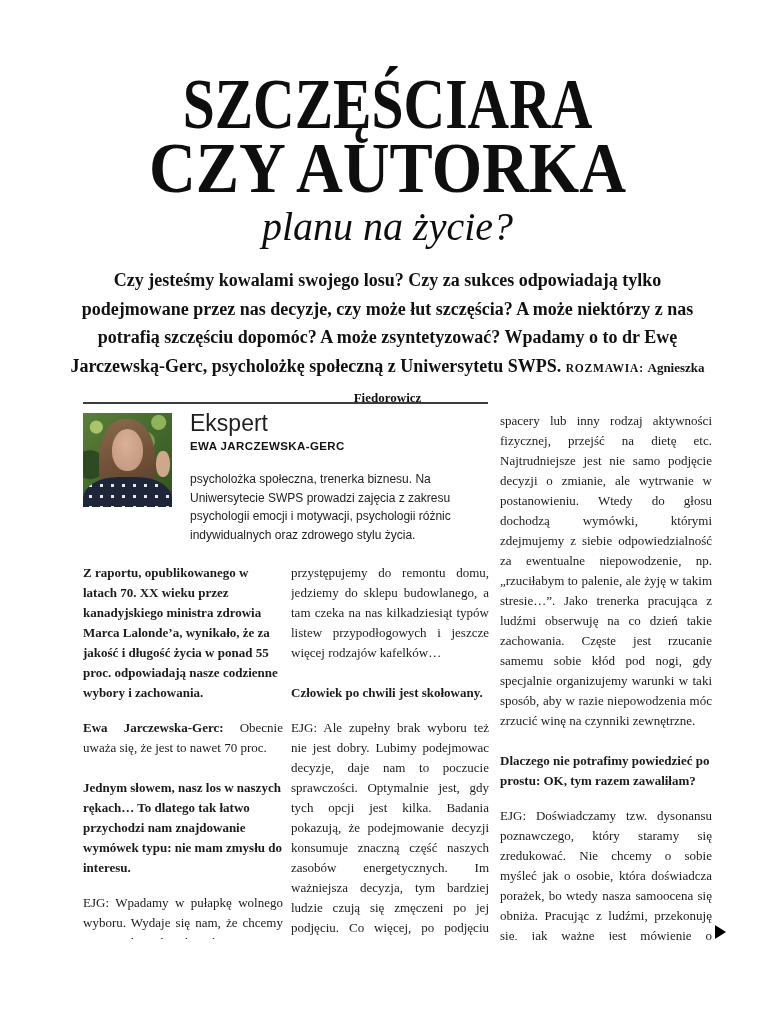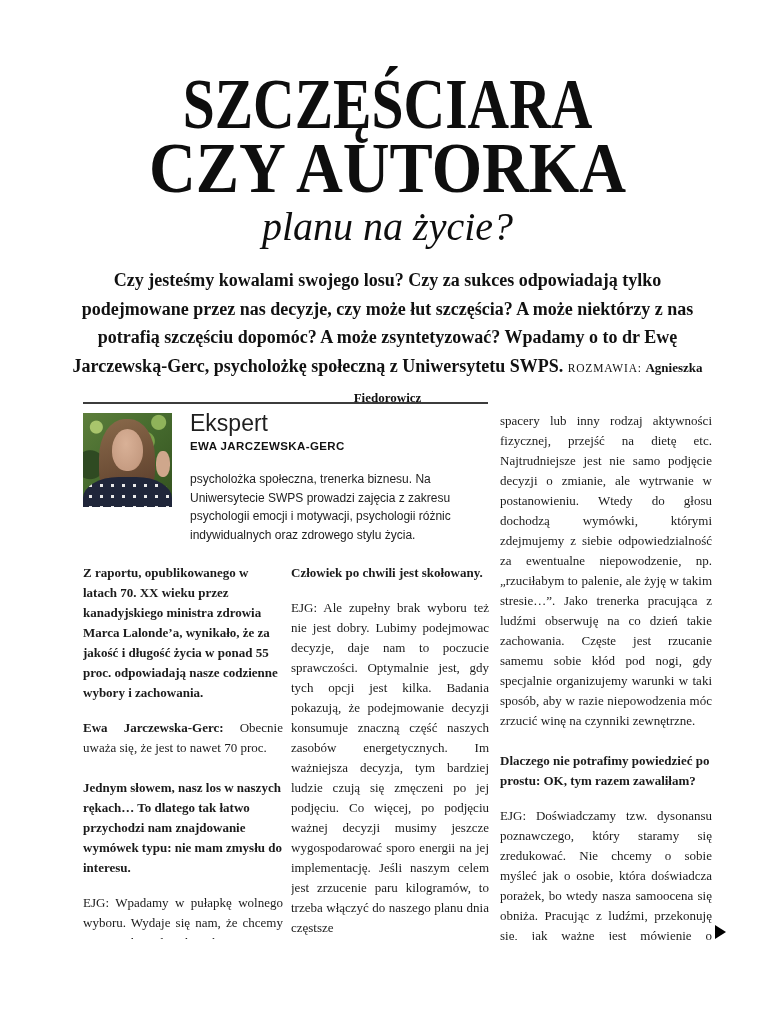--- a/index.html
+++ b/index.html
@@ -22,21 +22,21 @@
     display:block; font-family:"Liberation Serif", serif; font-style:italic;
     font-size:40px; line-height:58px; color:#0e0e0e; margin-top:-2px;
   }
 
   
   .intro {
     position:absolute; left:64px; top:266px; width:647px; text-align:center;
     font-size:18px; line-height:28.5px; color:#111; font-weight:bold;
   }
   .intro .byline-label {
-    font-size:11.5px; letter-spacing:0.8px; font-weight:normal; color:#111;
+    font-size:11.5px; letter-spacing:0.8px; font-weight:bold; color:#111;
   }
   .intro .byline-name { font-size:13px; font-weight:bold; color:#111; }
 
   
   .rule { position:absolute; left:83px; top:402px; width:405px; height:1.5px; background:#3c3c3c; }
   .expert-photo {
     position:absolute; left:83px; top:413px; width:89px; height:94px; overflow:hidden;
     background:
       radial-gradient(circle at 15% 15%, #a9c56c 0 6px, rgba(0,0,0,0) 7px),
       radial-gradient(circle at 85% 10%, #8fb35a 0 7px, rgba(0,0,0,0) 8px),
@@ -124,20 +124,21 @@
     <div class="bio">psycholożka społeczna, trenerka biznesu. Na Uniwersytecie SWPS prowadzi zajęcia z zakresu psychologii emocji i motywacji, psychologii różnic indywidualnych oraz zdrowego stylu życia.</div>
   </div>
 
   <div class="col col-1">
       <p class="q">Z raportu, opublikowanego w latach 70. XX wieku przez kanadyjskiego ministra zdrowia Marca Lalonde’a, wynikało, że za jakość i długość życia w ponad 55 proc. odpowiadają nasze codzienne wybory i zachowania.</p>
       <p class="a"><strong>Ewa Jarczewska-Gerc: </strong>Obecnie uważa się, że jest to nawet 70 proc.</p>
       <p class="q">Jednym słowem, nasz los w naszych rękach… To dlatego tak łatwo przychodzi nam znajdowanie wymówek typu: nie mam zmysłu do interesu.</p>
       <p class="a">EJG: Wpadamy w pułapkę wolnego wyboru. Wydaje się nam, że chcemy o wszystkim decydować, tymczasem szereg badań wskazuje, że gdy mamy zbyt wiele decyzji do podjęcia i opcji, spośród których musimy wybrać, to zamiast wolności zaczynamy odczuwać rosnącą presję. Wyobraźmy sobie sytuację, w której</p>
     </div>
   <div class="col col-2">
+      <p class="a">przystępujemy do remontu domu, jedziemy do sklepu budowlanego, a tam czeka na nas kilkadziesiąt typów listew przypodłogowych i jeszcze więcej rodzajów kafelków…</p>
       <p class="q">Człowiek po chwili jest skołowany.</p>
       <p class="a">EJG: Ale zupełny brak wyboru też nie jest dobry. Lubimy podejmowac decyzje, daje nam to poczucie sprawczości. Optymalnie jest, gdy tych opcji jest kilka. Badania pokazują, że podejmowanie decyzji konsumuje znaczną część naszych zasobów energetycznych. Im ważniejsza decyzja, tym bardziej ludzie czują się zmęczeni po jej podjęciu. Co więcej, po podjęciu ważnej decyzji musimy jeszcze wygospodarować sporo energii na jej implementację. Jeśli naszym celem jest zrzucenie paru kilogramów, to trzeba włączyć do naszego planu dnia częstsze</p>
     </div>
   <div class="col col-3">
       <p class="a">spacery lub inny rodzaj aktywności fizycznej, przejść na dietę etc. Najtrudniejsze jest nie samo podjęcie decyzji o zmianie, ale wytrwanie w postanowieniu. Wtedy do głosu dochodzą wymówki, którymi zdejmujemy z siebie odpowiedzialność za ewentualne niepowodzenie, np. „rzuciłabym to palenie, ale żyję w takim stresie…”. Jako trenerka pracująca z ludźmi obserwuję na co dzień takie zachowania. Częste jest rzucanie samemu sobie kłód pod nogi, gdy specjalnie organizujemy warunki w taki sposób, aby w razie niepowodzenia móc zrzucić winę na czynniki zewnętrzne.</p>
       <p class="q">Dlaczego nie potrafimy powiedzieć po prostu: OK, tym razem zawaliłam?</p>
       <p class="a">EJG: Doświadczamy tzw. dysonansu poznawczego, który staramy się zredukować. Nie chcemy o sobie myśleć jak o osobie, która doświadcza porażek, bo wtedy nasza samoocena się obniża. Pracując z ludźmi, przekonuję się, jak ważne jest mówienie o porażkach, jak bardzo wpisane są one w osiąganie sukcesu. Jestem zdziwiona, jak bardzo ludzie bronią się przed przyznaniem się do niepowodzenia. Kiedy zdarzy nam się</p>
     </div>
 
   <div class="next-arrow"></div>

